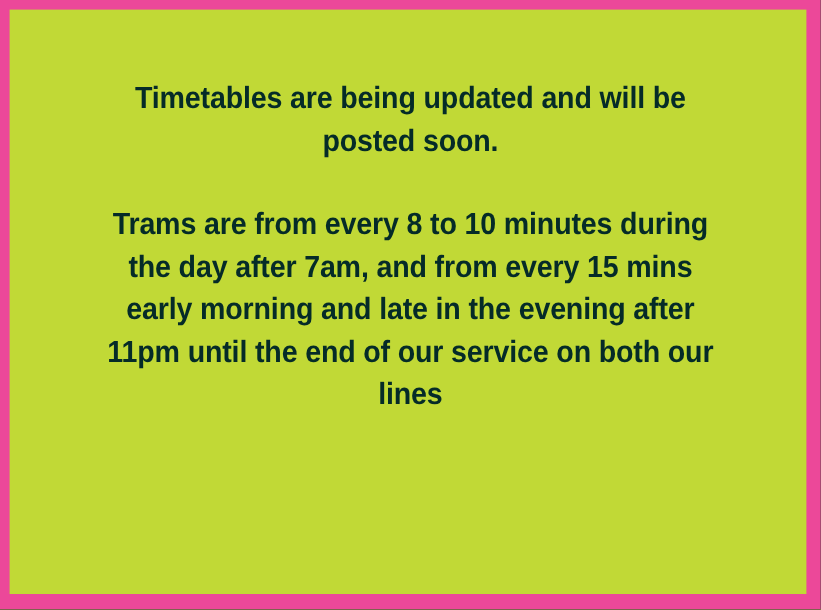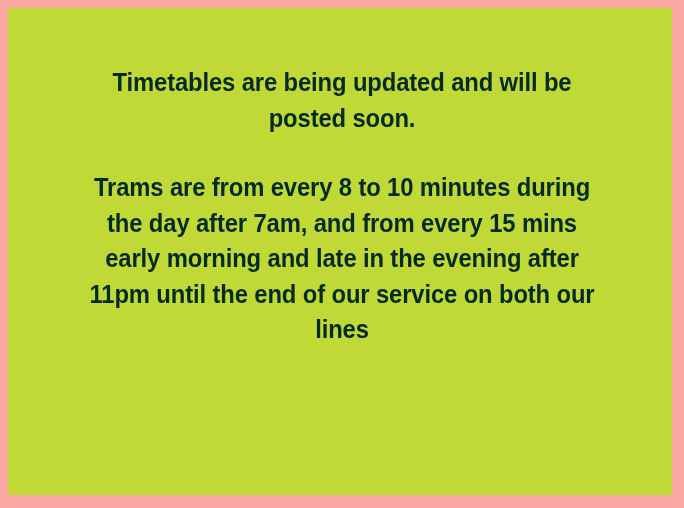--- a/index.html
+++ b/index.html
@@ -13,21 +13,21 @@
     overflow: hidden;
     font-family: "Liberation Sans", "DejaVu Sans", sans-serif;
     background: #052b28;
   }
 
   #notice-frame {
     position: relative;
     box-sizing: border-box;
     width: 684px;
     height: 508px;
-    background: #fca5a5;
+    background: #ec4899;
     padding: 8px 12px 13px 8px;
   }
 
   #notice-panel {
     box-sizing: border-box;
     width: 100%;
     height: 100%;
     background: #c1d936;
     display: block;
     padding: 0;

